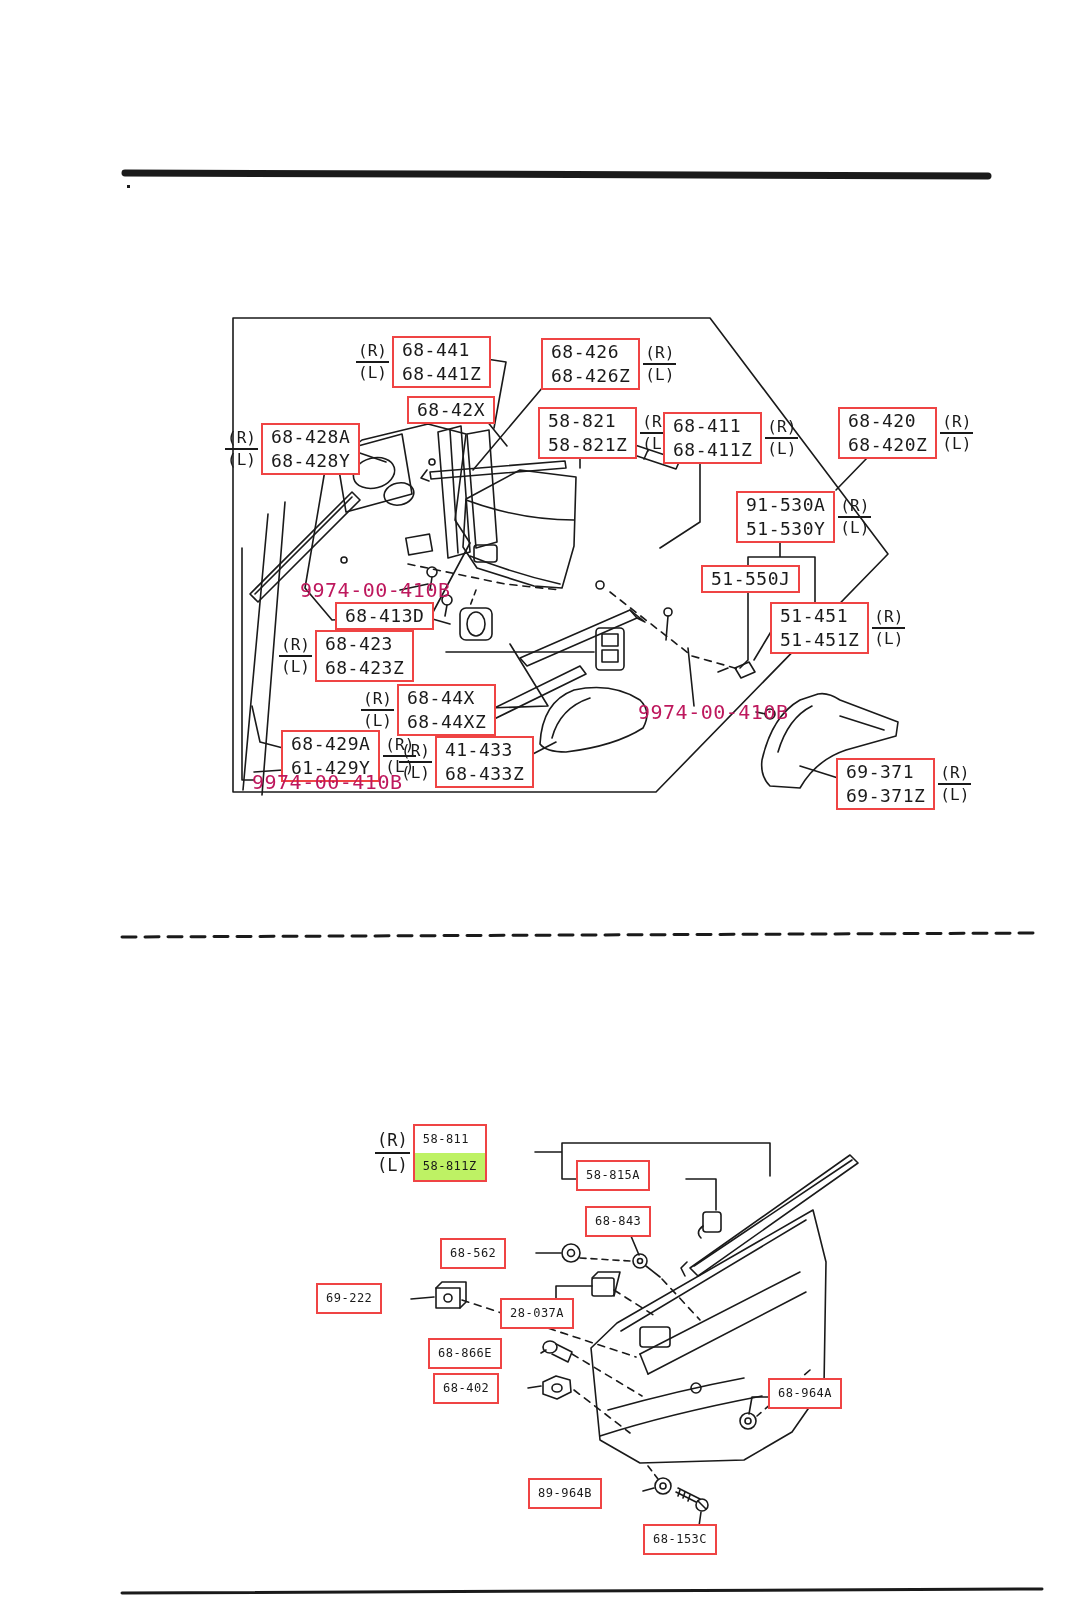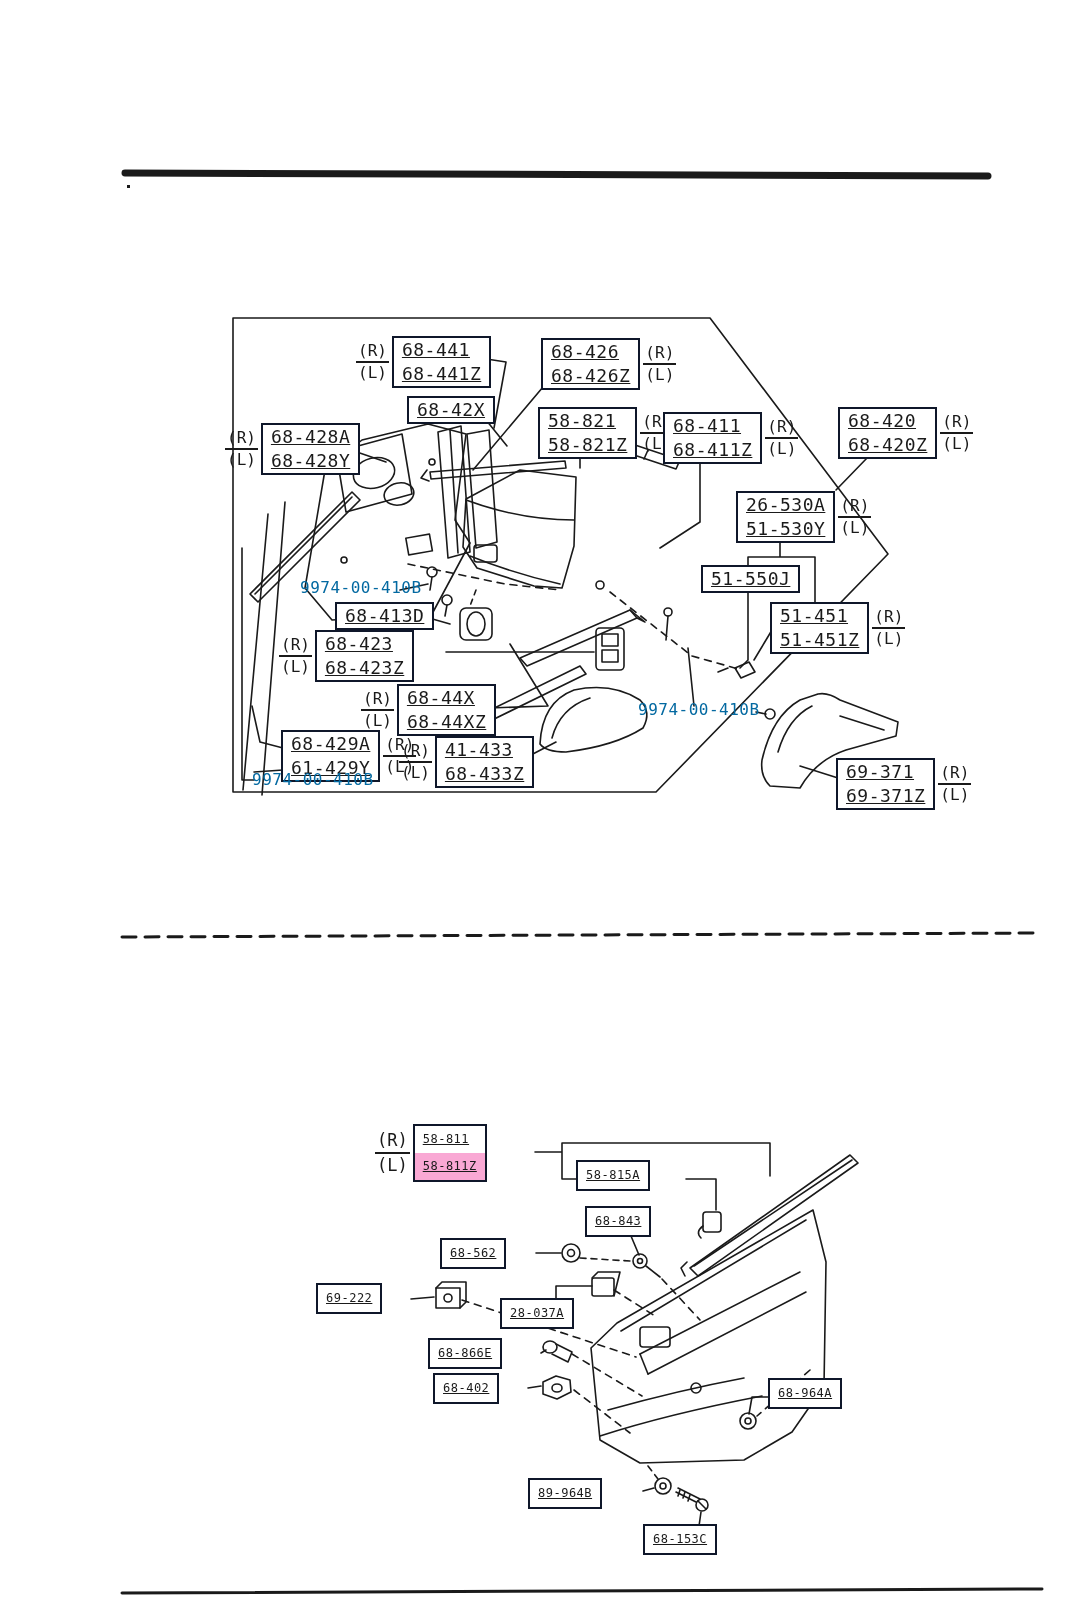--- a/index.html
+++ b/index.html
@@ -3,26 +3,26 @@
 <meta charset="utf-8">
 <style>
   html,body{margin:0;padding:0;}
   body{width:1089px;height:1600px;position:relative;background:#ffffff;overflow:hidden;
        font-family:"DejaVu Sans Mono", monospace;}
   .art{position:absolute;left:0;top:0;z-index:1;pointer-events:none;}
   .plabel{position:absolute;display:flex;align-items:center;z-index:2;color:#1a1a1a;}
   .marks{display:flex;flex-direction:column;align-items:center;font-size:16px;line-height:20px;padding:0 3px;}
   .marks .m1{padding:0 2px;}
   .marks .m2{padding:0 2px;border-top:2px solid #1a1a1a;}
-  .pbox{border:2px solid #0f172a;background:#ffffff;text-decoration:underline;}
+  .pbox{border:2px solid #ef4444;background:#ffffff;}
   .pbox .ln{font-size:18px;line-height:22px;padding:1px 8px;white-space:nowrap;letter-spacing:0.5px;}
   .bottom .pbox .ln{font-size:12px;line-height:25px;}
   .bottom .marks{font-size:17px;line-height:23px;}
-  .ln.hl{background:#f9a8d4;}
-  .ref{position:absolute;z-index:2;font-size:16px;letter-spacing:0.5px;color:#0369a1;white-space:nowrap;}
+  .ln.hl{background:#bef264;}
+  .ref{position:absolute;z-index:2;font-size:20px;letter-spacing:0.5px;color:#be185d;white-space:nowrap;}
 </style>
 </head>
 <body>
 
 <svg class="art" width="1089" height="1600" viewBox="0 0 1089 1600">
   <g stroke="#1a1a1a" stroke-width="1.6" fill="none" stroke-linecap="round" stroke-linejoin="round">
 
     <g>
       <line x1="125" y1="173" x2="988" y2="176" stroke-width="7"></line>
       <rect x="127" y="185" width="3" height="3" fill="#1a1a1a" stroke="none"></rect>
@@ -262,21 +262,21 @@
       <div class="ln">68-420Z</div>
     </div>
   <div class="marks">
       <span class="m1">(R)</span>
       <span class="m2">(L)</span>
     </div>
 </div>
 
 <div class="plabel" style="left:736px;top:491px">
   <div class="pbox">
-      <div class="ln">26-530A</div>
+      <div class="ln">91-530A</div>
       <div class="ln">51-530Y</div>
     </div>
   <div class="marks">
       <span class="m1">(R)</span>
       <span class="m2">(L)</span>
     </div>
 </div>
 
 <div class="plabel" style="left:701px;top:565px">
   <div class="pbox">

